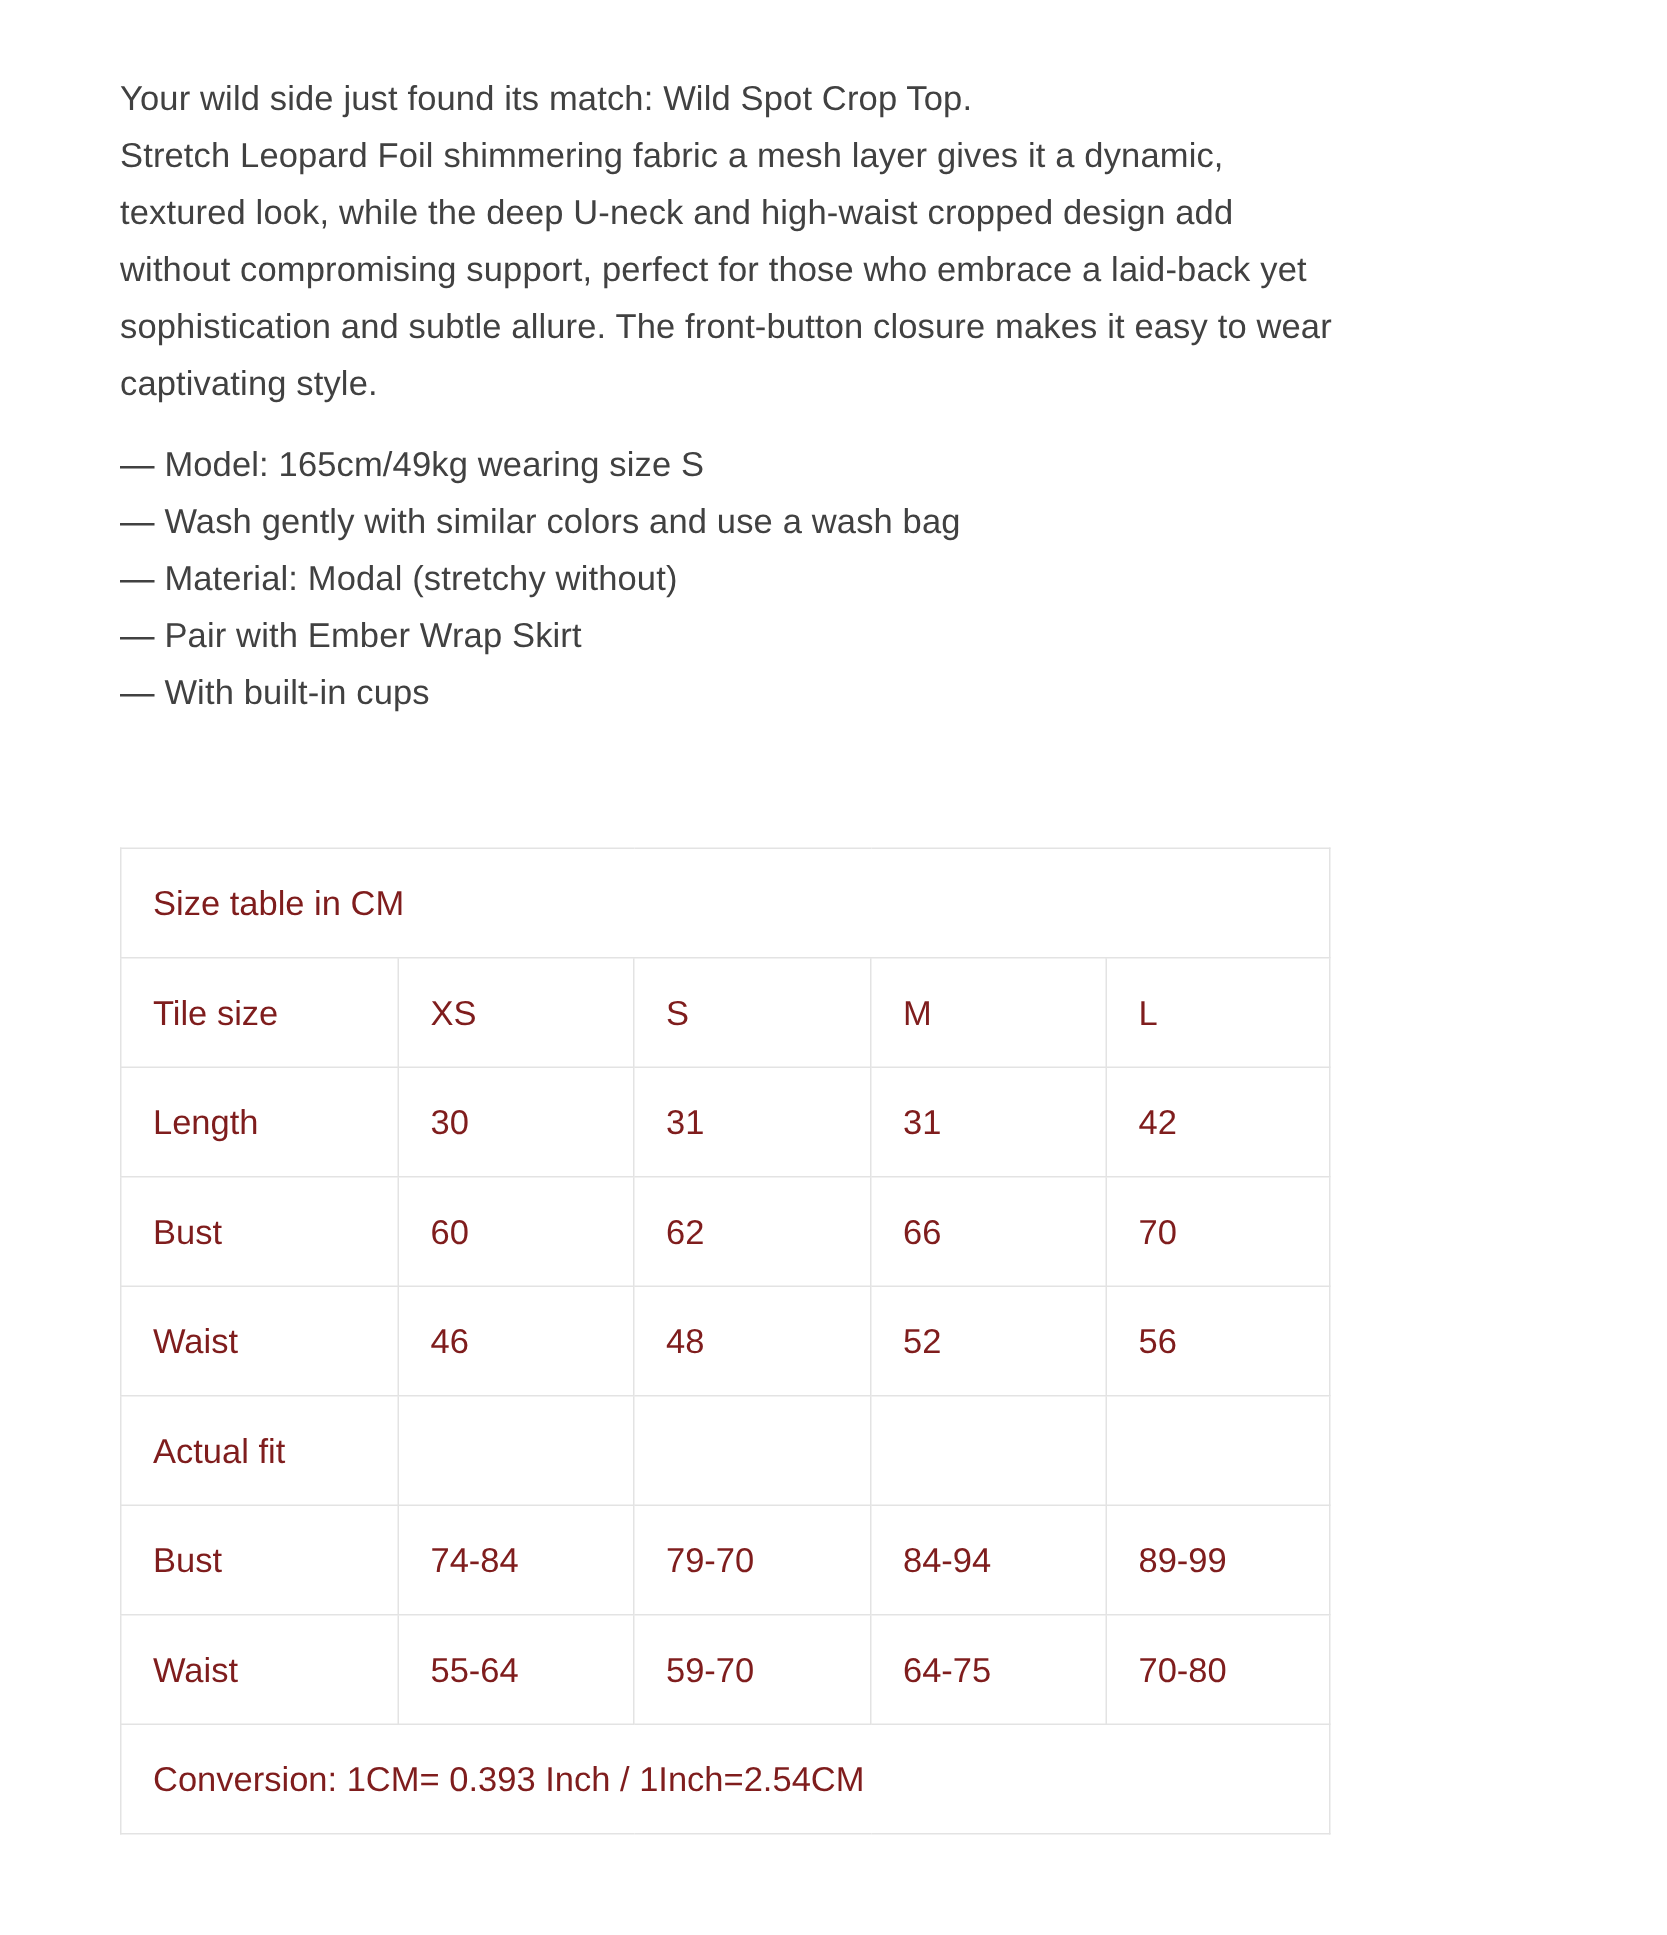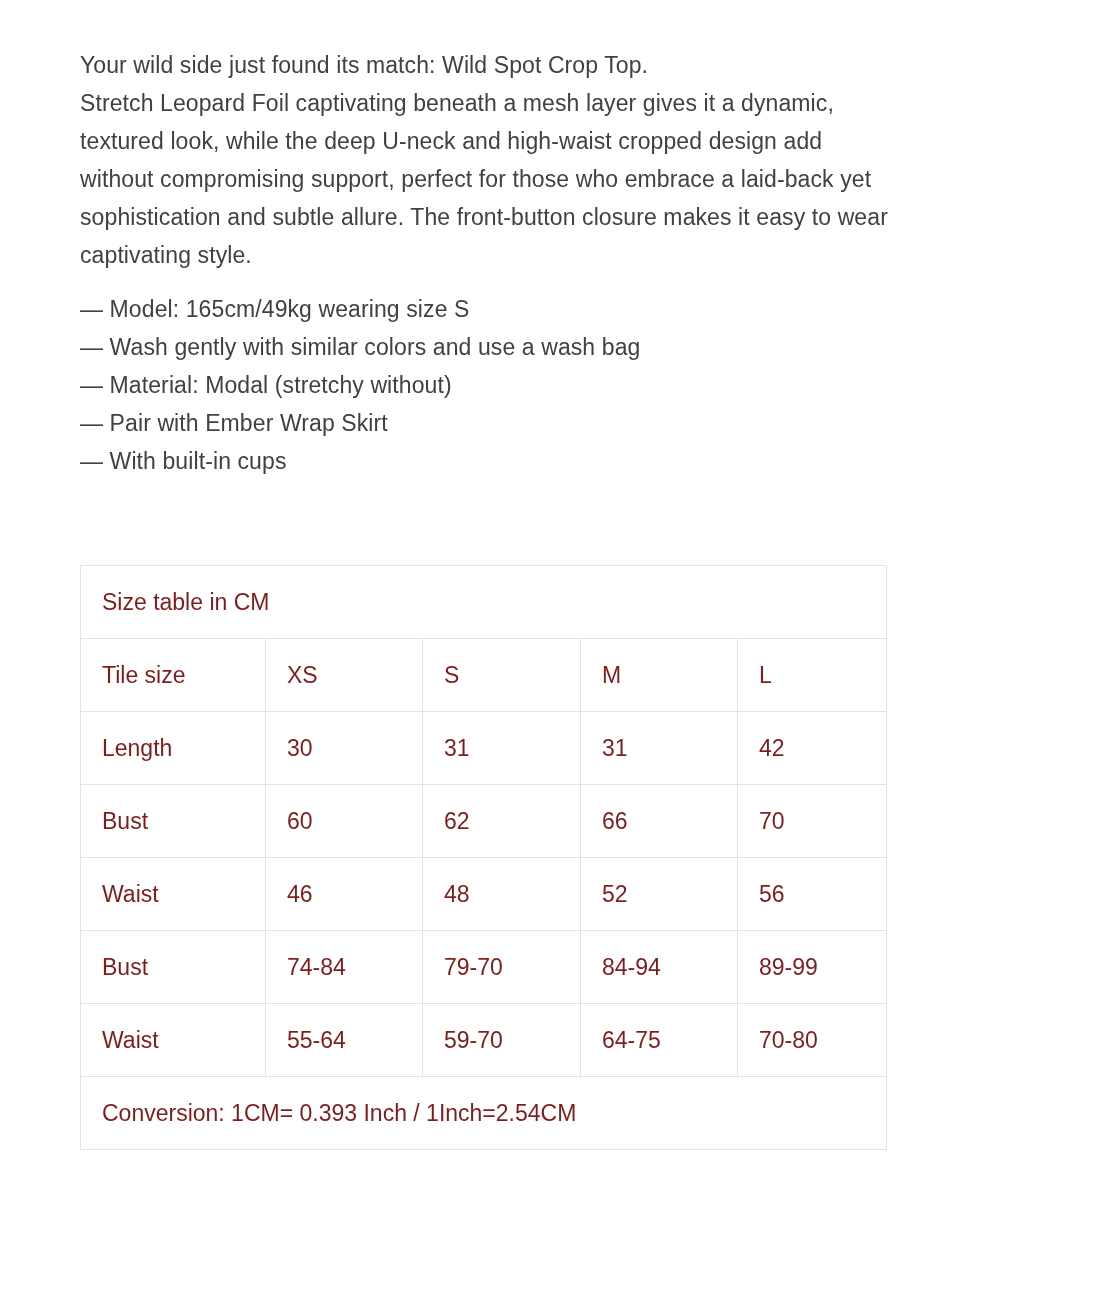--- a/index.html
+++ b/index.html
@@ -51,21 +51,21 @@
   td.table-title-cell { height: 71px; }
   td.table-footer-cell { height: 73px; }
 </style>
 </head>
 <body>
 
 <div class="page">
 
   <div class="description">
     <div class="description-line">Your wild side just found its match: Wild Spot Crop Top.</div>
-    <div class="description-line">Stretch Leopard Foil captivating beneath a mesh layer gives it a dynamic,</div>
+    <div class="description-line">Stretch Leopard Foil shimmering fabric a mesh layer gives it a dynamic,</div>
     <div class="description-line">textured look, while the deep U-neck and high-waist cropped design add</div>
     <div class="description-line">without compromising support, perfect for those who embrace a laid-back yet</div>
     <div class="description-line">sophistication and subtle allure. The front-button closure makes it easy to wear</div>
     <div class="description-line">captivating style.</div>
   </div>
 
   <div class="feature-list">
     <div class="feature-item">— Model: 165cm/49kg wearing size S</div>
     <div class="feature-item">— Wash gently with similar colors and use a wash bag</div>
     <div class="feature-item">— Material: Modal (stretchy without)</div>
@@ -107,20 +107,27 @@
         <td>70</td>
       </tr>
       <tr>
         <td>Waist</td>
         <td>46</td>
         <td>48</td>
         <td>52</td>
         <td>56</td>
       </tr>
       <tr>
+        <td>Actual fit</td>
+        <td></td>
+        <td></td>
+        <td></td>
+        <td></td>
+      </tr>
+      <tr>
         <td>Bust</td>
         <td>74-84</td>
         <td>79-70</td>
         <td>84-94</td>
         <td>89-99</td>
       </tr>
       <tr>
         <td>Waist</td>
         <td>55-64</td>
         <td>59-70</td>

